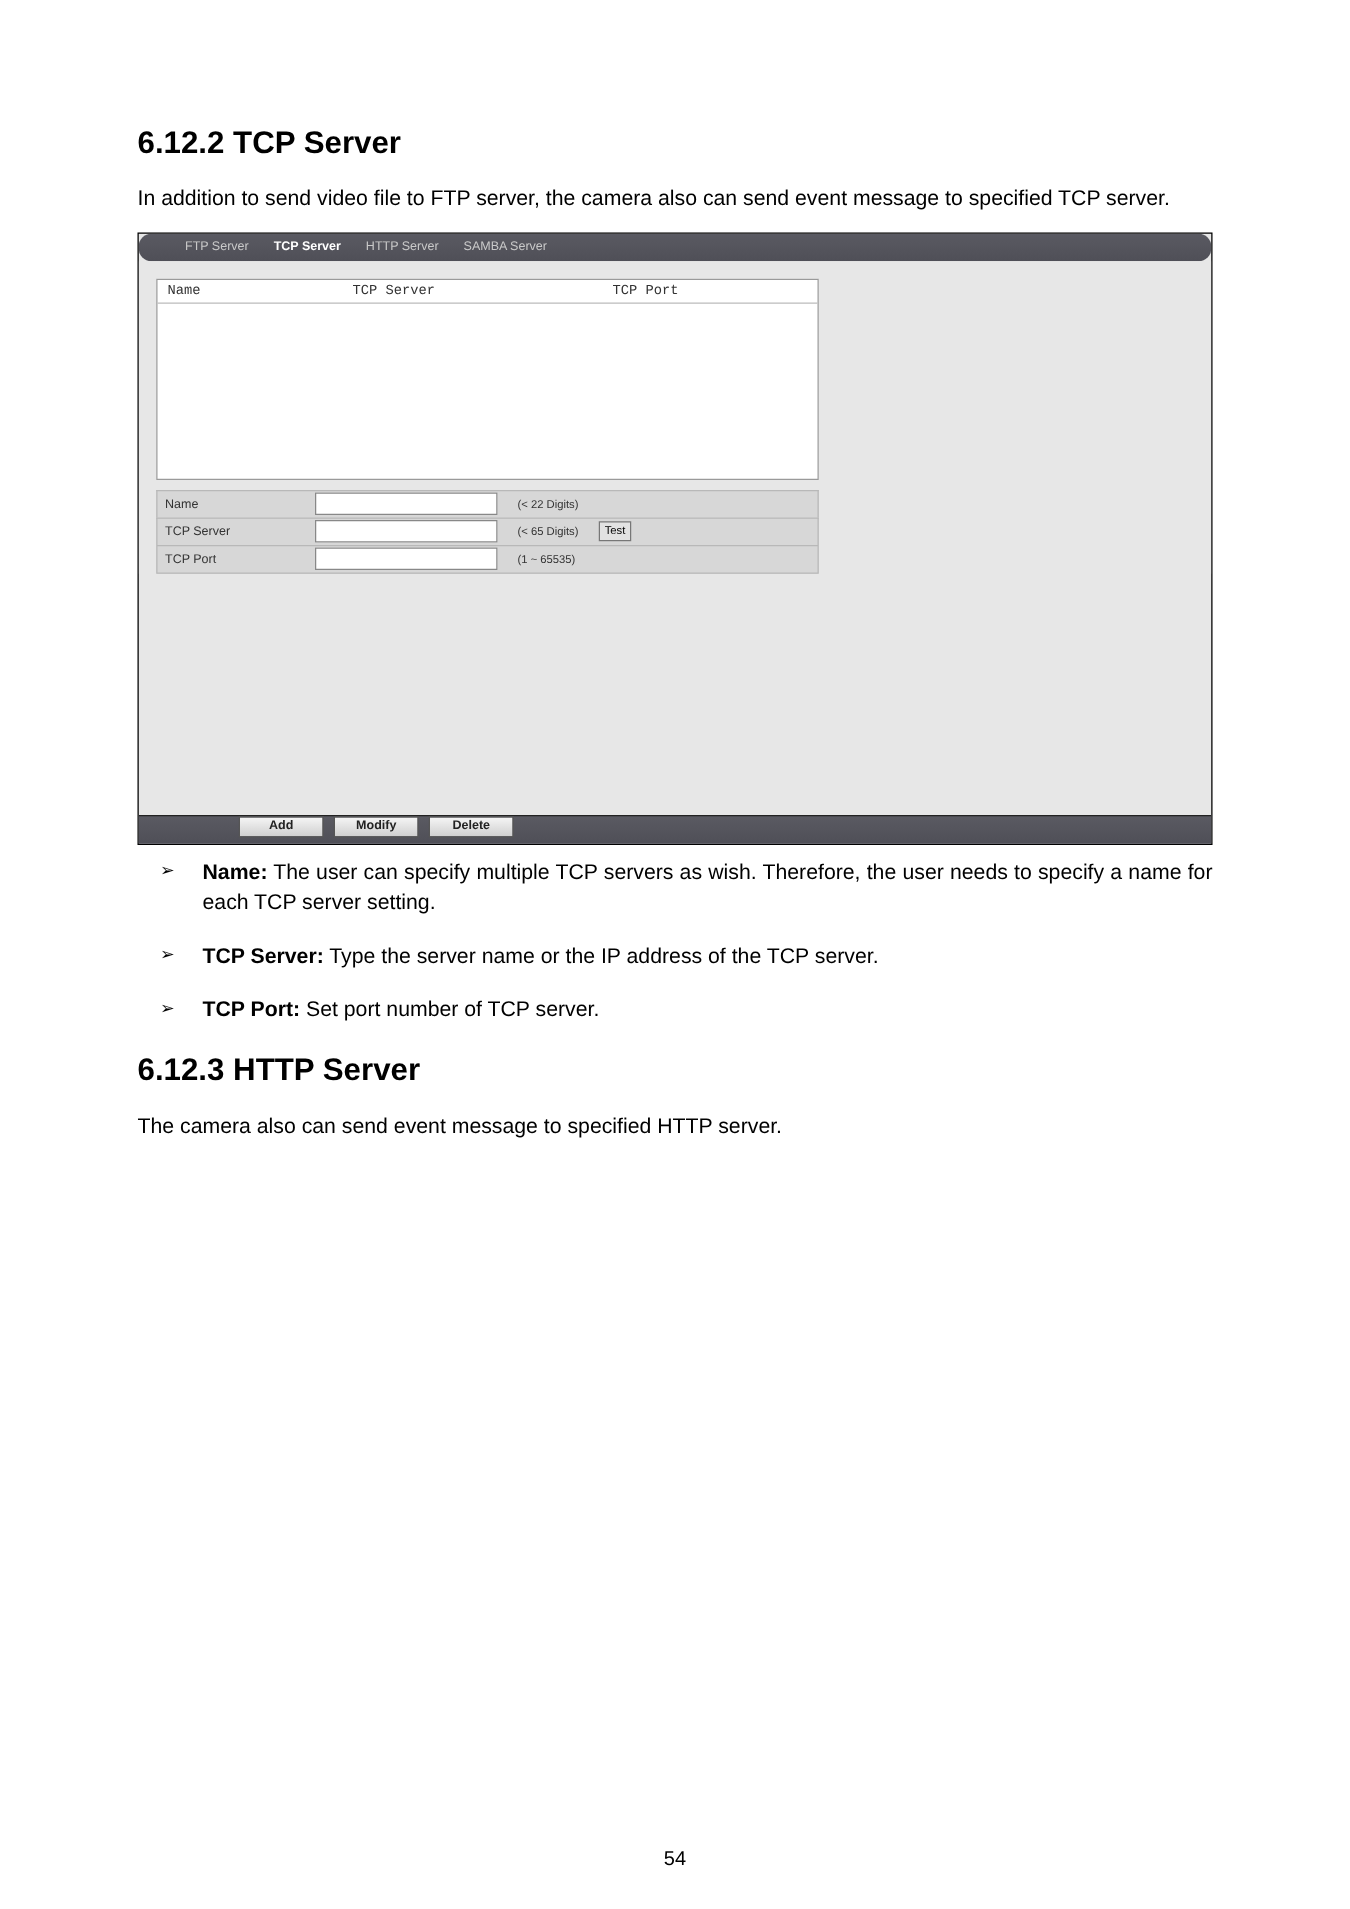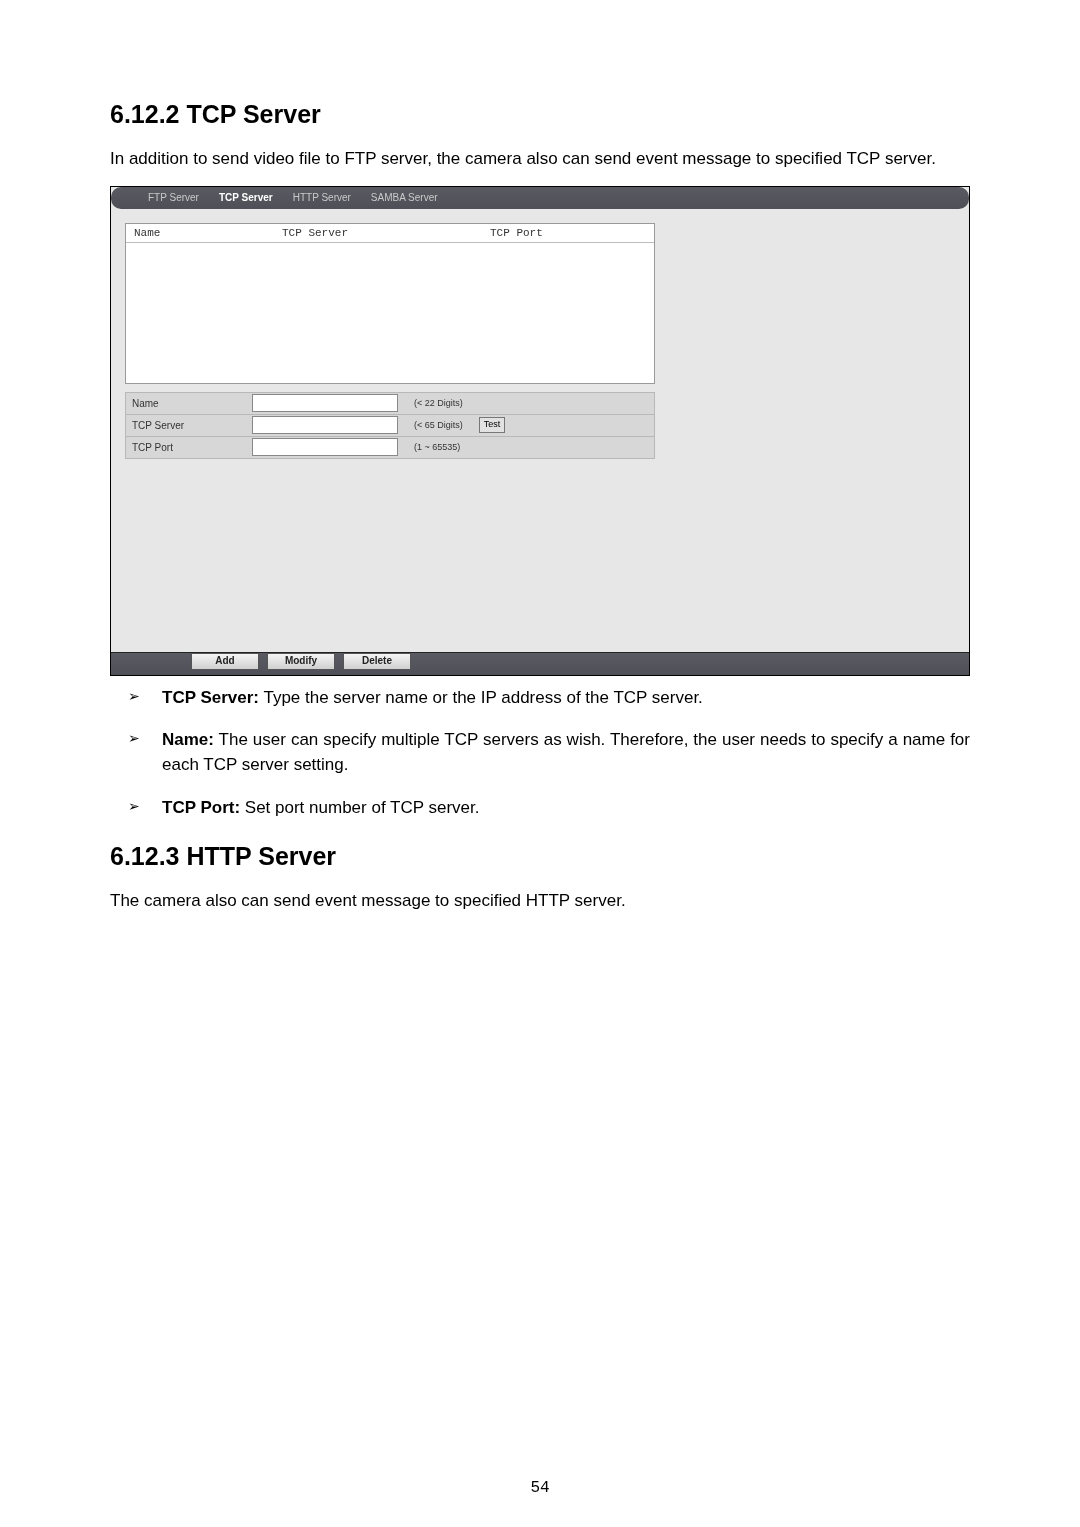--- a/index.html
+++ b/index.html
@@ -189,21 +189,21 @@
     font-size: 14px;
     color: #000;
   }
   .b { font-weight: bold; }
   .page-number {
     position: absolute;
     bottom: 30px;
     left: 0;
     right: 0;
     text-align: center;
-    font-family: Liberation Mono, monospace;
+    font-family: Liberation Sans, sans-serif;
     font-size: 16px;
   }
 </style>
 </head>
 <body>
 
 <div class="page">
 
   <h2 class="section-heading">6.12.2 TCP Server</h2>
 
@@ -259,24 +259,24 @@
     <div class="bottom-bar">
       <div class="bottom-btn">Add</div>
       <div class="bottom-btn">Modify</div>
       <div class="bottom-btn">Delete</div>
     </div>
 
   </div>
 
   <ul class="bullets">
     <li>
-      <span class="b">TCP Server:</span><span> Type the server name or the IP address of the TCP server.</span>
+      <span class="b">Name:</span><span> The user can specify multiple TCP servers as wish. Therefore, the user needs to specify a name for each TCP server setting.</span>
     </li>
     <li>
-      <span class="b">Name:</span><span> The user can specify multiple TCP servers as wish. Therefore, the user needs to specify a name for each TCP server setting.</span>
+      <span class="b">TCP Server:</span><span> Type the server name or the IP address of the TCP server.</span>
     </li>
     <li>
       <span class="b">TCP Port:</span><span> Set port number of TCP server.</span>
     </li>
   </ul>
 
   <h2 class="section-heading">6.12.3 HTTP Server</h2>
 
   <p class="intro">The camera also can send event message to specified HTTP server.</p>
 

